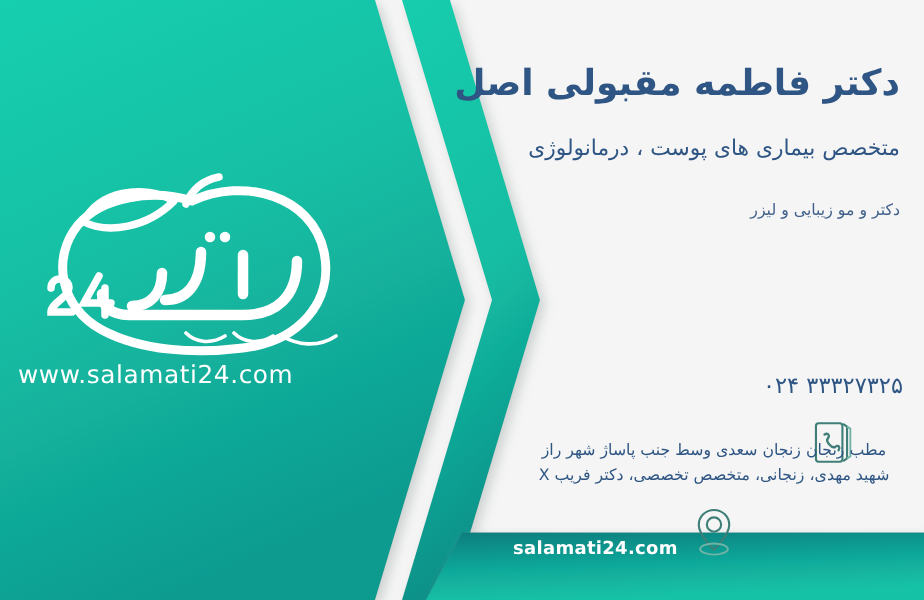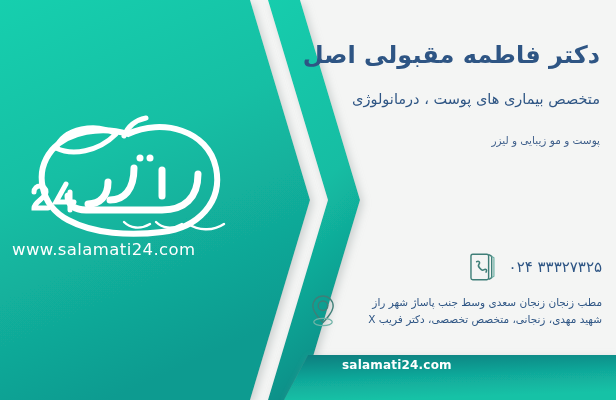--- a/index.html
+++ b/index.html
@@ -107,21 +107,21 @@
     font-size: 10.5px;
     line-height: 16px;
     white-space: nowrap;
   }
 
   
   .contact-row {
     position: absolute;
     right: 14px;
     display: flex;
-    flex-direction: row;
+    flex-direction: column;
     align-items: center;
     justify-content: flex-end;
     gap: 10px;
   }
 
   #phone-row { top: 248px; }
   #address-row { top: 292px; }
 
   .contact-icon {
     flex: 0 0 auto;
@@ -144,20 +144,21 @@
     white-space: nowrap;
     color: #2e5584;
     font-weight: normal;
   }
 
   #address-text {
     font-size: 10.5px;
     line-height: 17px;
     width: 252px;
     color: #2e5584;
+    text-align: center;
   }
 
   
   #bottom-ribbon-text {
     position: absolute;
     left: 342px;
     top: 358px;
     width: 230px;
     text-align: left;
     color: #ffffff;
@@ -228,21 +229,21 @@
       <path d="M212,112 C200,120 186,118 176,112 M170,112 C160,118 150,116 144,110
                M138,112 C128,118 118,116 112,110" fill="none" stroke="#ffffff" stroke-width="2.4" stroke-linecap="round"></path>
     </svg>
     <div id="logo-url">www.salamati24.com</div>
   </div>
 
   <div id="info">
 
     <div id="doctor-name">دکتر فاطمه  مقبولی اصل</div>
     <div id="specialty">متخصص بیماری های پوست ، درمانولوژی</div>
-    <div id="subspecialty">پوست و مو زیبایی و لیزر</div>
+    <div id="subspecialty">دکتر و مو زیبایی و لیزر</div>
 
     <div class="contact-row" id="phone-row">
       <div class="contact-text">
         <div id="phone-number">۳۳۳۲۷۳۲۵ ۰۲۴</div>
       </div>
       <div class="contact-icon">
         <svg viewBox="0 0 34 38" width="30" height="34" xmlns="http://www.w3.org/2000/svg">
           <rect x="4.5" y="4.5" width="20" height="29" rx="2" fill="none" stroke="#3f7f78" stroke-width="1.6"></rect>
           <path d="M25,5 L28,7 L28,31 L25,33" fill="none" stroke="#3f7f78" stroke-width="1.6" stroke-linejoin="round"></path>
           <path d="M28,7 L30.5,8.5 L30.5,29.5 L28,31" fill="none" stroke="#6fb3a7" stroke-width="1.4" stroke-linejoin="round"></path>

